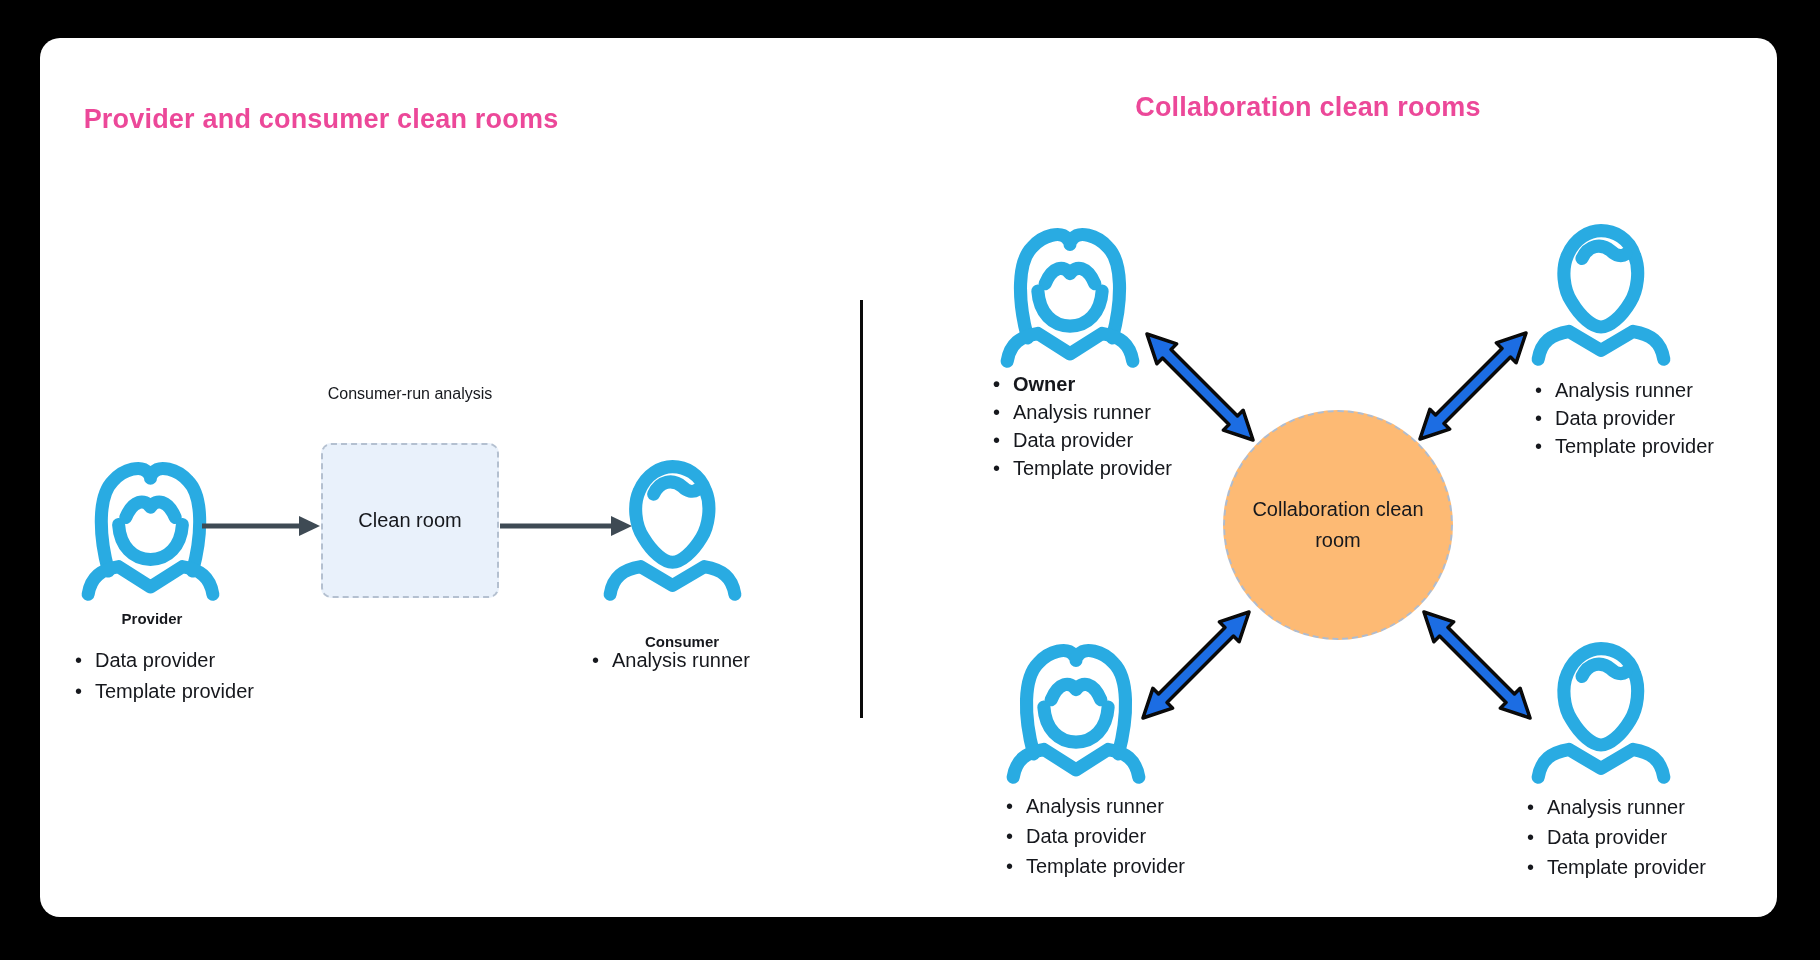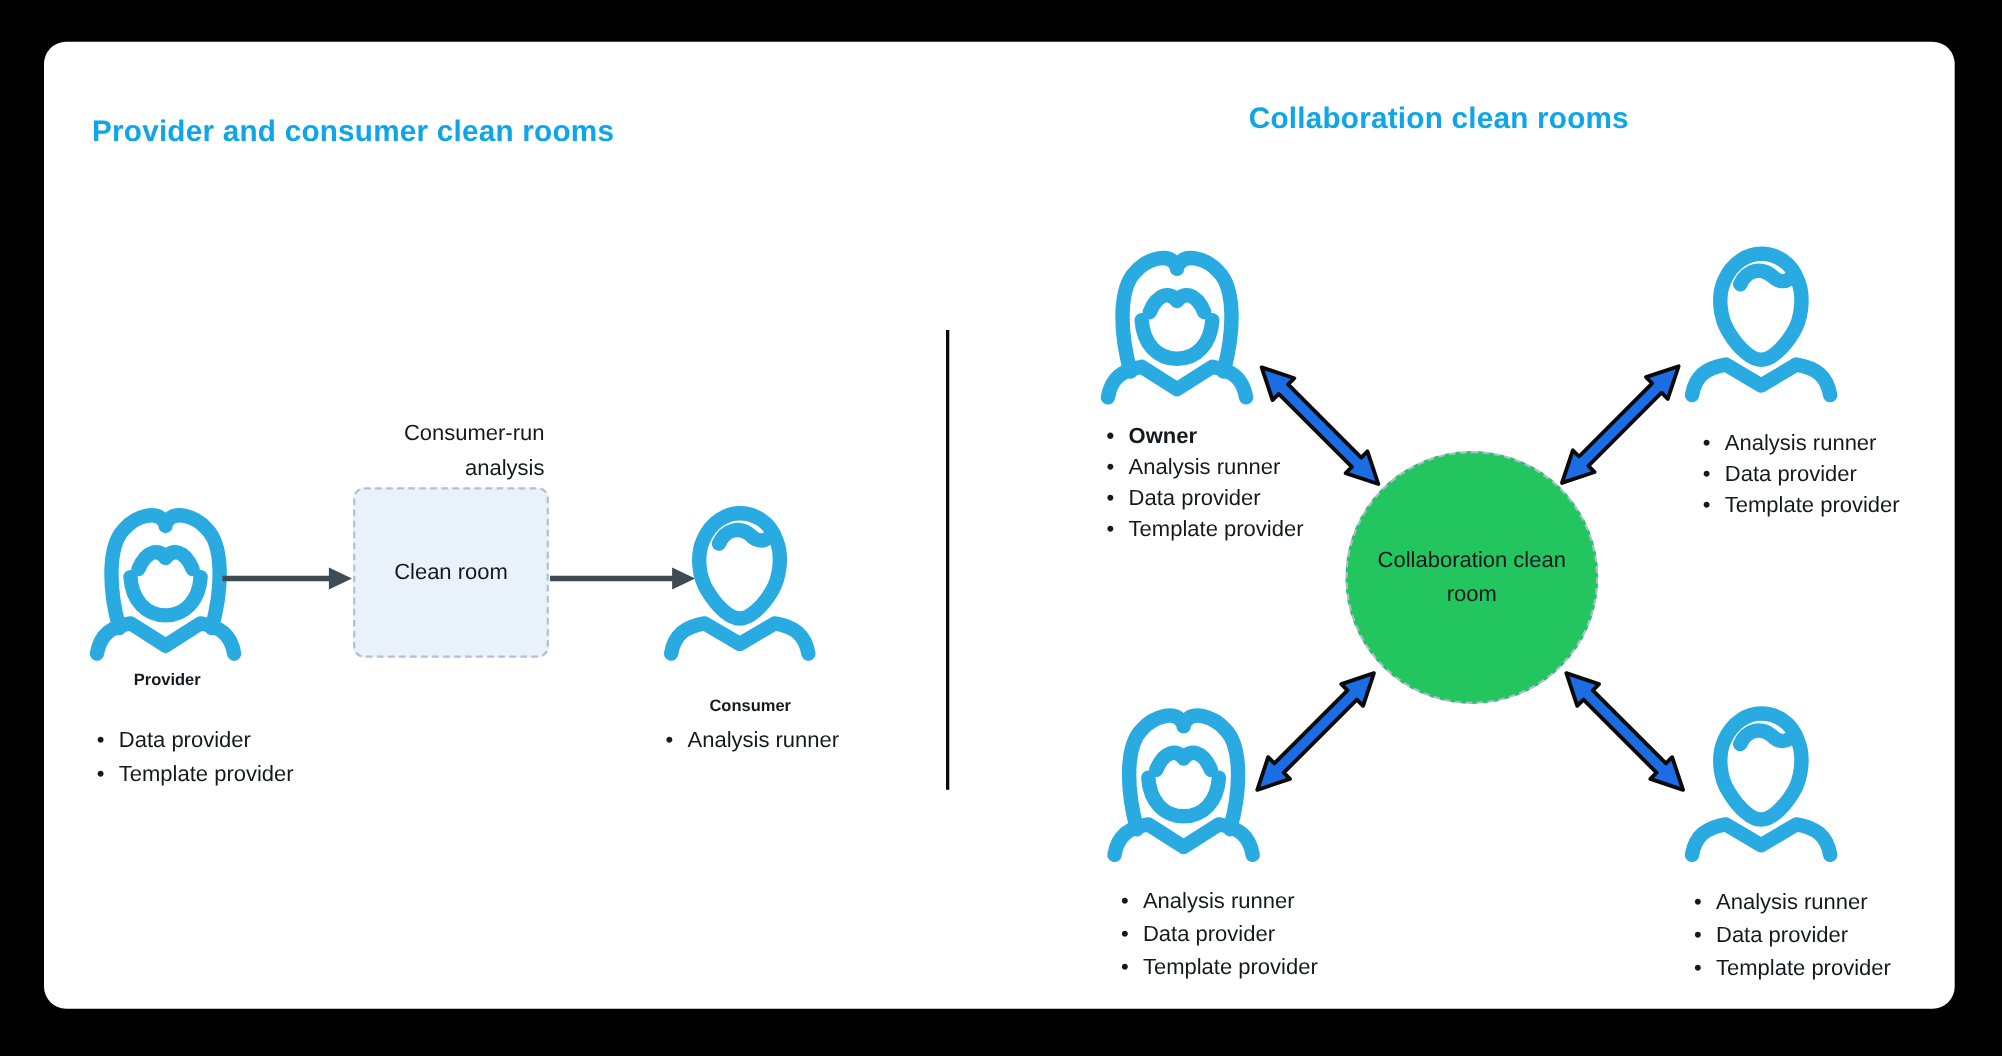--- a/index.html
+++ b/index.html
@@ -5,33 +5,33 @@
   html,body { margin:0; padding:0; background:#000; }
   #stage {
     position:relative; width:1820px; height:960px; background:#000000;
     font-family:"Liberation Sans", sans-serif; color:#16181D; overflow:hidden;
   }
   .card {
     position:absolute; left:40px; top:38px; width:1737px; height:879px;
     background:#FFFFFF; border-radius:20px;
   }
   .abs { position:absolute; }
-  .title { font-size:27px; font-weight:700; text-align:center; color:#0ea5e9; letter-spacing:.2px; }
-  .caption { font-size:20px; line-height:32px; text-align:right; }
+  .title { font-size:27px; font-weight:700; text-align:center; color:#ec4899; letter-spacing:.2px; }
+  .caption { font-size:16px; line-height:32px; text-align:center; }
   .dash-box {
     background:#E9F1FB; border:2px dashed #B4C0D0; border-radius:10px; box-sizing:border-box;
     display:flex; align-items:center; justify-content:center; font-size:20px;
   }
   .dash-circle {
-    background:#22c55e; border:2px dashed #AFBCCF; border-radius:50%; box-sizing:border-box;
+    background:#fdba74; border:2px dashed #AFBCCF; border-radius:50%; box-sizing:border-box;
     display:flex; align-items:center; justify-content:center;
   }
   .circle-text { width:196px; text-align:center; font-size:20px; line-height:31px; }
   .person-label { font-size:15px; font-weight:700; text-align:center; }
-  .roles { margin:13px; padding:0; list-style:none; font-size:20px; }
+  .roles { margin:0; padding:0; list-style:none; font-size:20px; }
   .roles li { position:relative; padding-left:20px; white-space:nowrap; }
   .roles li::before { content:"\2022"; position:absolute; left:0; top:0; }
   .roles.lh31 li { line-height:31px; }
   .roles.lh28 li { line-height:28px; }
   .roles.lh30 li { line-height:30px; }
   .owner-bold { font-weight:700; }
   .person { color:#29ABE2; }
   .divider { background:#0A0A0A; }
   .collab-arrow { overflow:visible; }
 </style>

